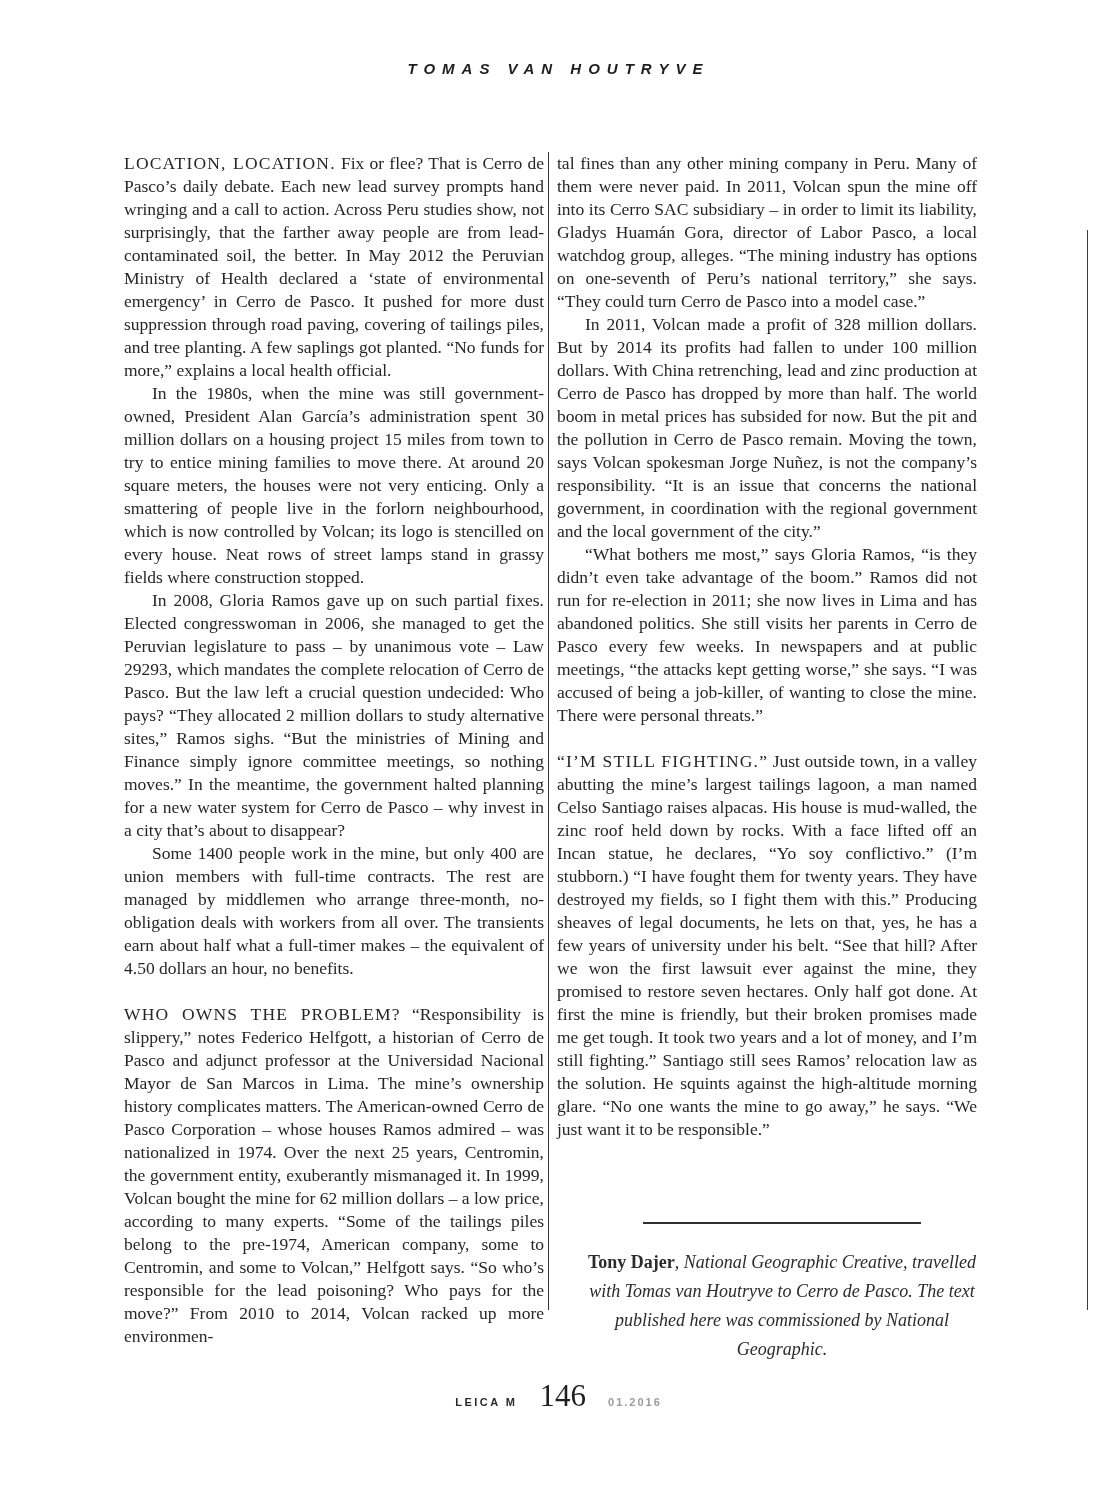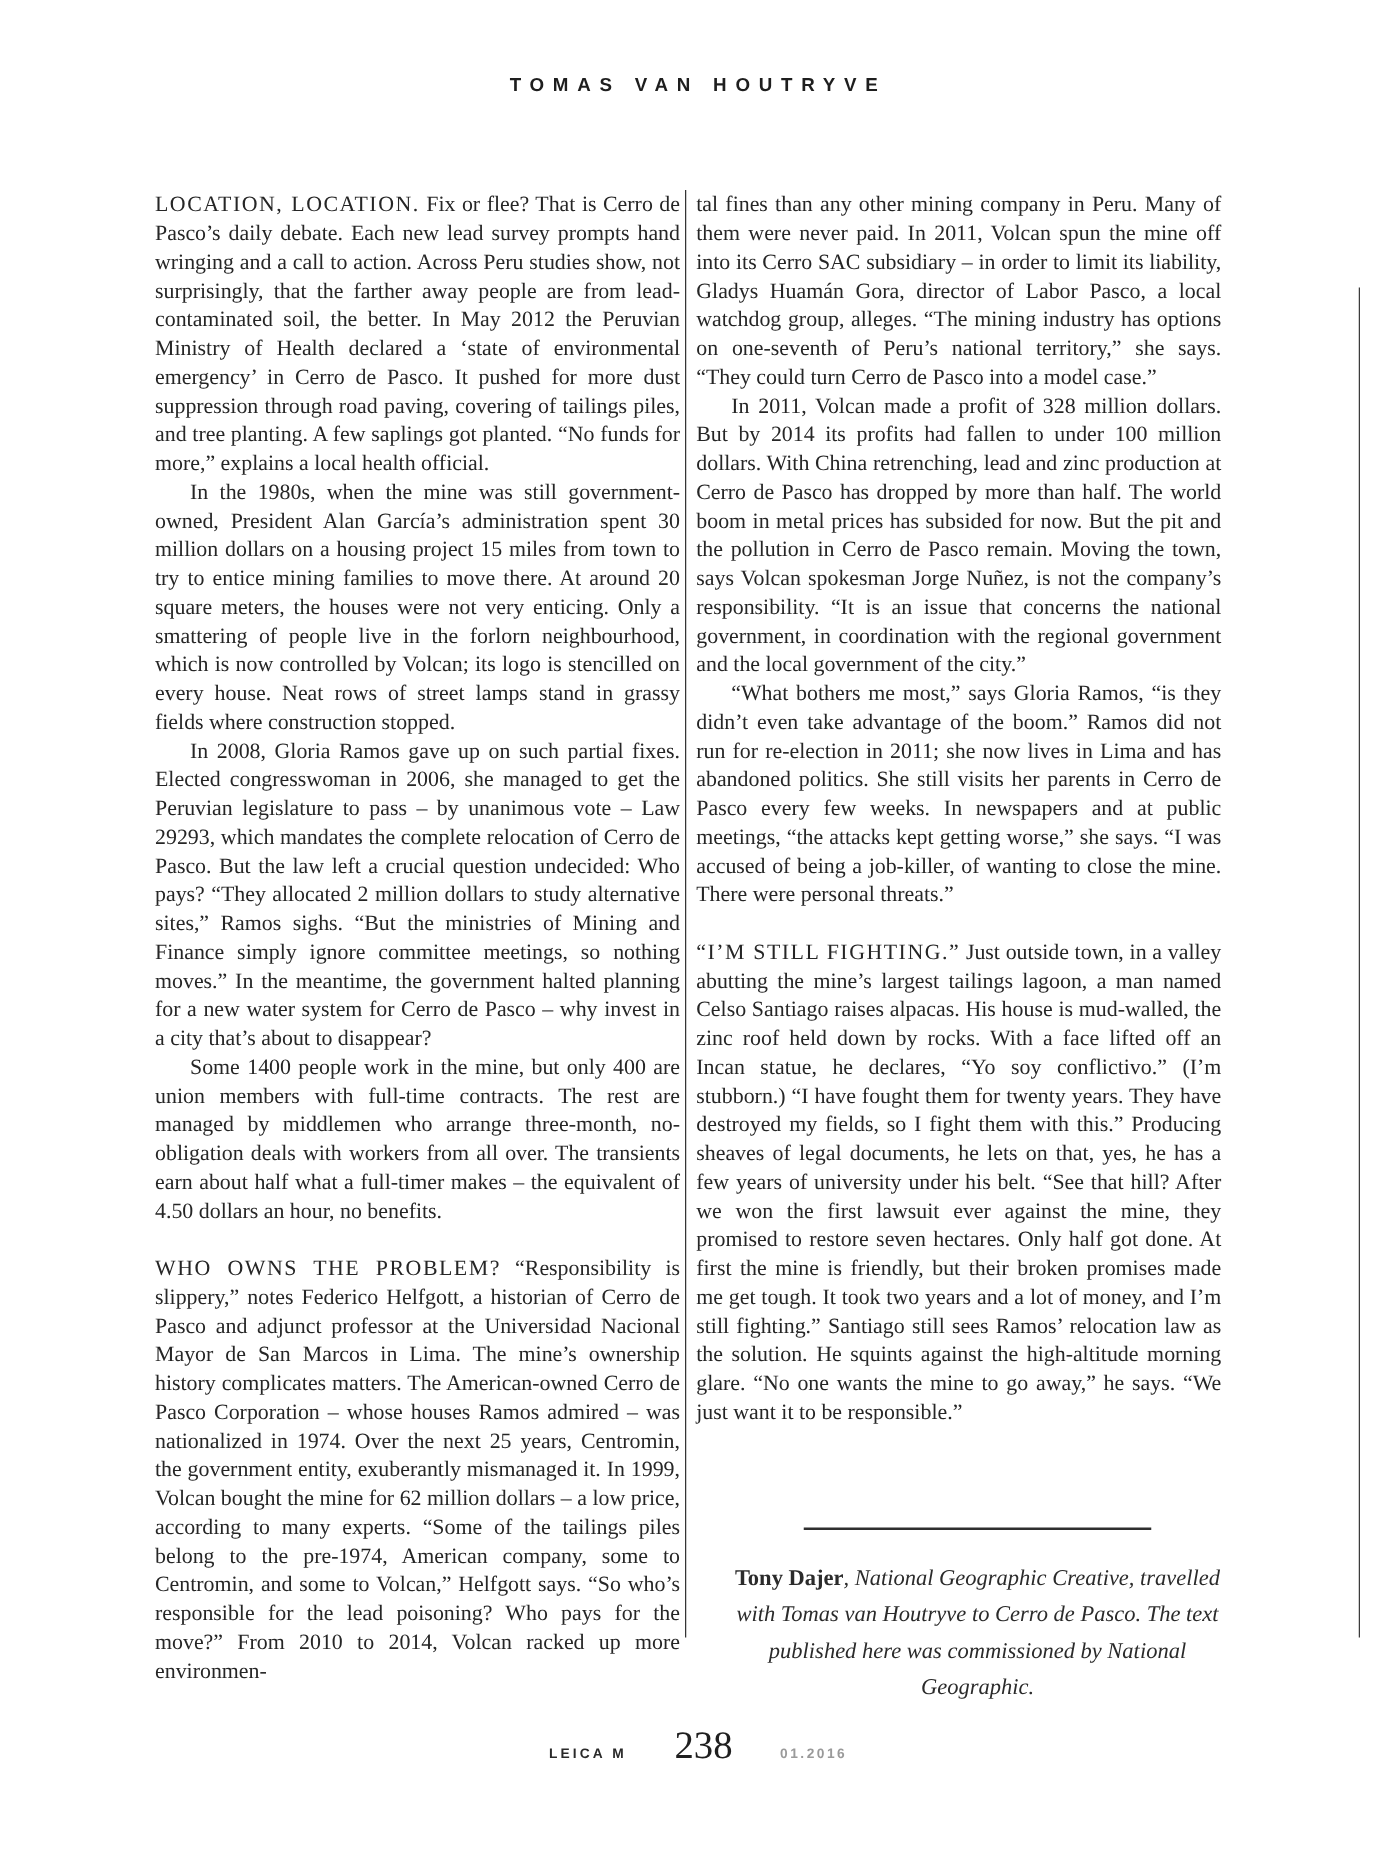--- a/index.html
+++ b/index.html
@@ -12,20 +12,21 @@
     overflow:hidden;
   }
   .masthead{
     position:absolute;top:60px;left:0;width:100%;
     text-align:center;
     font-family:"Liberation Sans", sans-serif;
     font-weight:700;
     font-size:15px;
     letter-spacing:7px;
     color:#1e1e1e;
+    font-style:italic;
   }
   .col{
     position:absolute;top:152px;width:420px;
     font-size:17.5px;line-height:23px;
     text-align:justify;
   }
   .col-left{left:124px;}
   .col-right{left:557px;}
   .col p{margin:0;padding:0;}
   .indent{text-indent:28px;}
@@ -47,21 +48,21 @@
     width:278px;height:2px;background:#2f2f2f;
     margin:0 auto 24px auto;
   }
   .credit-text{
     margin:0;font-size:18px;line-height:29px;color:#2b2b2b;
   }
   .credit-text strong{font-style:normal;font-weight:700;}
   .credit-text em{font-style:italic;}
   .page-footer{
     position:absolute;left:0;top:1378px;width:100%;
-    display:flex;justify-content:center;align-items:baseline;gap:38px;
+    display:flex;justify-content:center;align-items:baseline;gap:22px;
   }
   .f-mag{
     font-family:"Liberation Sans", sans-serif;font-weight:700;
     font-size:11px;letter-spacing:2.5px;color:#2a2a2a;
   }
   .f-num{
     font-family:"Liberation Serif", serif;
     font-size:31px;color:#1f1f1f;
   }
   .f-issue{
@@ -97,17 +98,17 @@
 
   <div class="credit">
     <div class="credit-rule"></div>
     <p class="credit-text"><strong>Tony Dajer</strong><em>, National Geographic Creative, travelled with Tomas van Houtryve to Cerro de Pasco. The text published here was commissioned by National Geographic.</em></p>
   </div>
 
   <div class="edge-rule"></div>
 
   <footer class="page-footer">
     <span class="f-mag">LEICA M</span>
-    <span class="f-num">238</span>
+    <span class="f-num">146</span>
     <span class="f-issue">01.2016</span>
   </footer>
 
 </div>
 
 </body></html>

